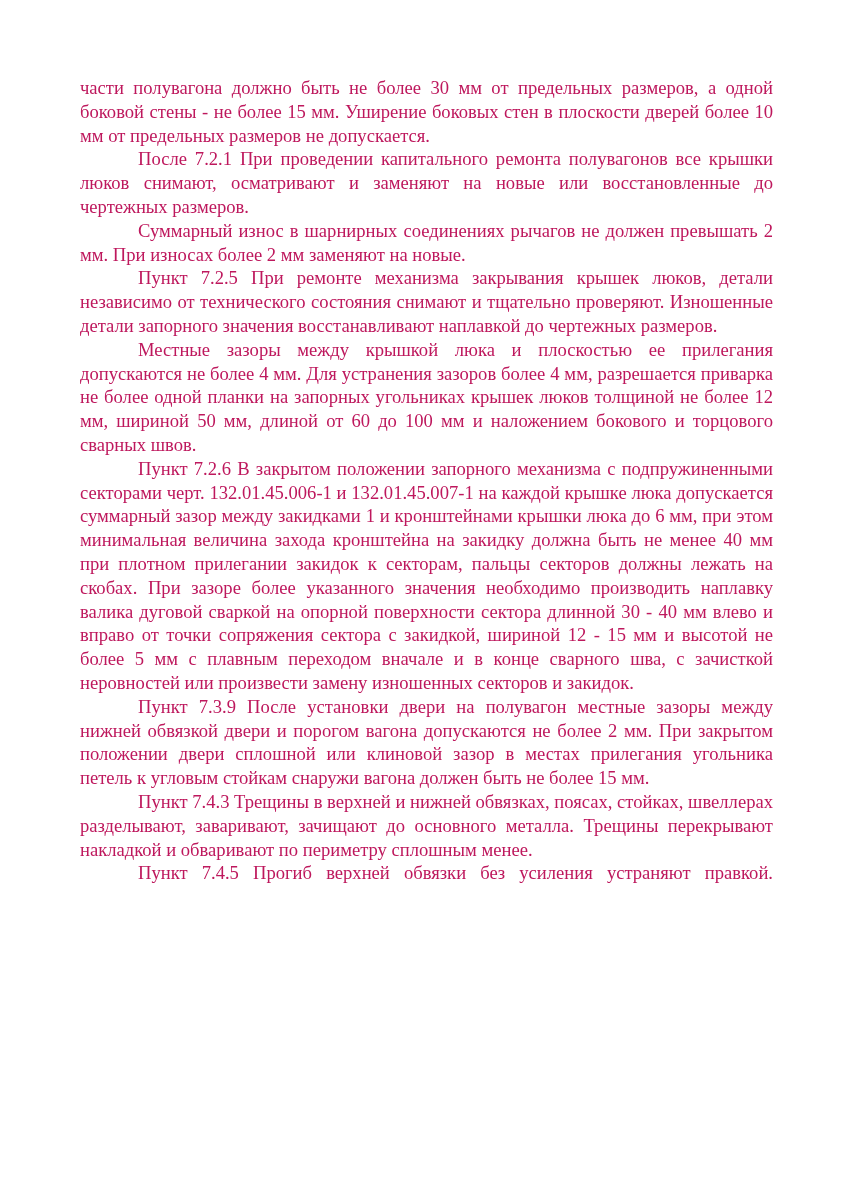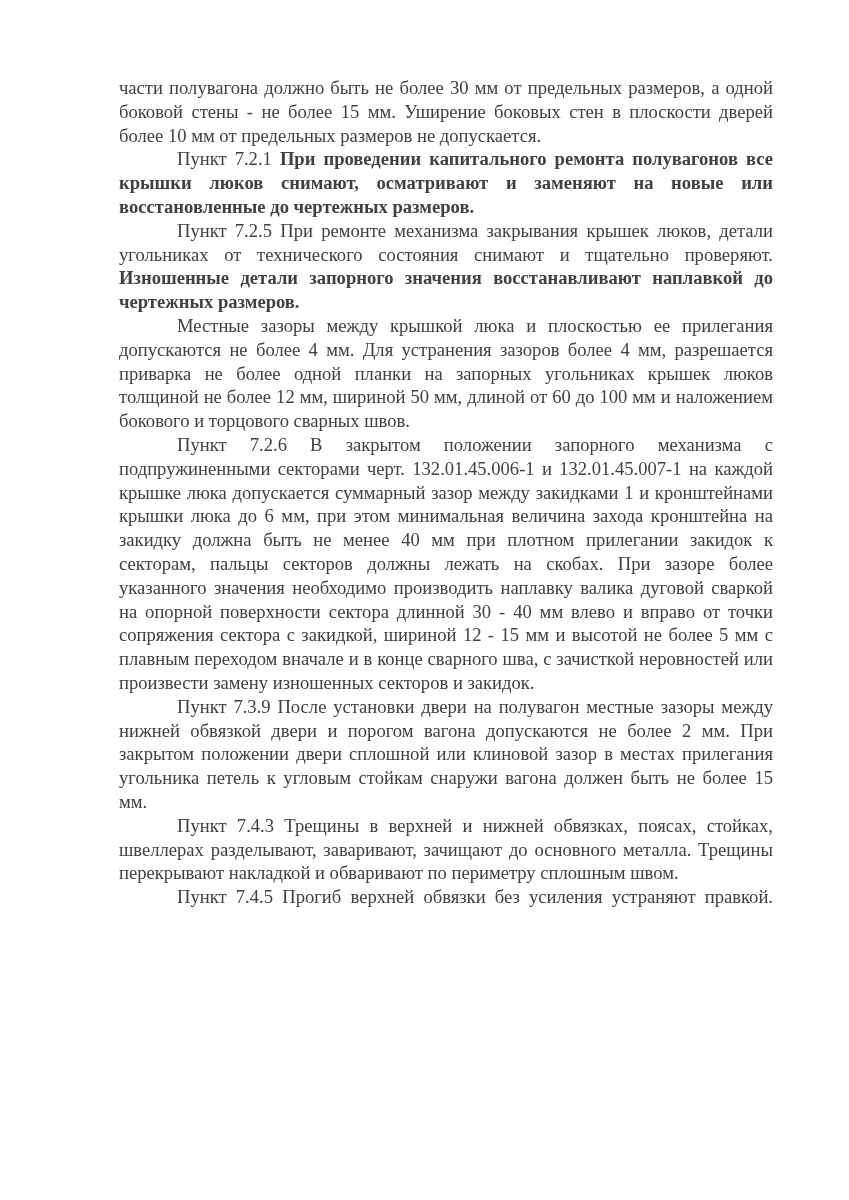--- a/index.html
+++ b/index.html
@@ -2,67 +2,70 @@
 <html><head>
   <meta charset="utf-8">
   <style>
     html, body { margin: 0; padding: 0; background: #ffffff; }
     body { width: 849px; height: 1200px; overflow: hidden; }
     .page {
       position: relative;
       width: 849px; height: 1200px;
       background: #ffffff;
       box-sizing: border-box;
-      padding: 76px 76px 0 119px;
+      padding: 76px 76px 0 80px;
       font-family: "Liberation Serif", "DejaVu Serif", serif;
       font-size: 18.6px;
       line-height: 23.8px;
-      color: #404040;
+      color: #be185d;
     }
     .para {
       margin: 0;
       text-align: justify;
     }
     .para.indent { text-indent: 58px; }
-    .b { font-weight: bold; }
+    .b { font-weight: normal; }
     .last { text-align-last: justify; font-family: Liberation Serif, serif; }
   </style>
 </head>
 <body>
 
 <div class="page">
 
   <p class="para">
     <span>части полувагона должно быть не более 30 мм от предельных размеров, а одной боковой стены - не более 15 мм. Уширение боковых стен в плоскости дверей более 10 мм от предельных размеров не допускается.</span>
   </p>
 
   <p class="para indent">
-    <span>Пункт 7.2.1 </span><span class="b">При проведении капитального ремонта полувагонов все крышки люков снимают, осматривают и заменяют на новые или восстановленные до чертежных размеров.</span>
+    <span>После 7.2.1 </span><span class="b">При проведении капитального ремонта полувагонов все крышки люков снимают, осматривают и заменяют на новые или восстановленные до чертежных размеров.</span>
   </p>
 
 
+  <p class="para indent">
+    <span class="b">Суммарный износ в шарнирных соединениях рычагов не должен превышать 2 мм. При износах более 2 мм заменяют на новые.</span>
+  </p>
 
   <p class="para indent">
-    <span>Пункт 7.2.5 При ремонте механизма закрывания крышек люков, детали угольниках от технического состояния снимают и тщательно проверяют. </span><span class="b">Изношенные детали запорного значения восстанавливают наплавкой до чертежных размеров.</span>
+    <span>Пункт 7.2.5 При ремонте механизма закрывания крышек люков, детали независимо от технического состояния снимают и тщательно проверяют. </span><span class="b">Изношенные детали запорного значения восстанавливают наплавкой до чертежных размеров.</span>
   </p>
 
   <p class="para indent">
     <span>Местные зазоры между крышкой люка и плоскостью ее прилегания допускаются не более 4 мм. Для устранения зазоров более 4 мм, разрешается приварка не более одной планки на запорных угольниках крышек люков толщиной не более 12 мм, шириной 50 мм, длиной от 60 до 100 мм и наложением бокового и торцового сварных швов.</span>
   </p>
 
   <p class="para indent">
     <span>Пункт 7.2.6 В закрытом положении запорного механизма с подпружиненными секторами черт. 132.01.45.006-1 и 132.01.45.007-1 на каждой крышке люка допускается суммарный зазор между закидками 1 и кронштейнами крышки люка до 6 мм, при этом минимальная величина захода кронштейна на закидку должна быть не менее 40 мм при плотном прилегании закидок к секторам, пальцы секторов должны лежать на скобах. При зазоре более указанного значения необходимо производить наплавку валика дуговой сваркой на опорной поверхности сектора длинной 30 - 40 мм влево и вправо от точки сопряжения сектора с закидкой, шириной 12 - 15 мм и высотой не более 5 мм с плавным переходом вначале и в конце сварного шва, с зачисткой неровностей или произвести замену изношенных секторов и закидок.</span>
   </p>
 
   <p class="para indent">
     <span>Пункт 7.3.9 После установки двери на полувагон местные зазоры между нижней обвязкой двери и порогом вагона допускаются не более 2 мм. При закрытом положении двери сплошной или клиновой зазор в местах прилегания угольника петель к угловым стойкам снаружи вагона должен быть не более 15 мм.</span>
   </p>
 
   <p class="para indent">
-    <span>Пункт 7.4.3 Трещины в верхней и нижней обвязках, поясах, стойках, швеллерах разделывают, заваривают, зачищают до основного металла. Трещины перекрывают накладкой и обваривают по периметру сплошным швом.</span>
+    <span>Пункт 7.4.3 Трещины в верхней и нижней обвязках, поясах, стойках, швеллерах разделывают, заваривают, зачищают до основного металла. Трещины перекрывают накладкой и обваривают по периметру сплошным менее.</span>
   </p>
 
 
   <p class="para indent last">
     <span>Пункт 7.4.5 Прогиб верхней обвязки без усиления устраняют правкой.</span>
   </p>
 
 </div>
 
 </body></html>

